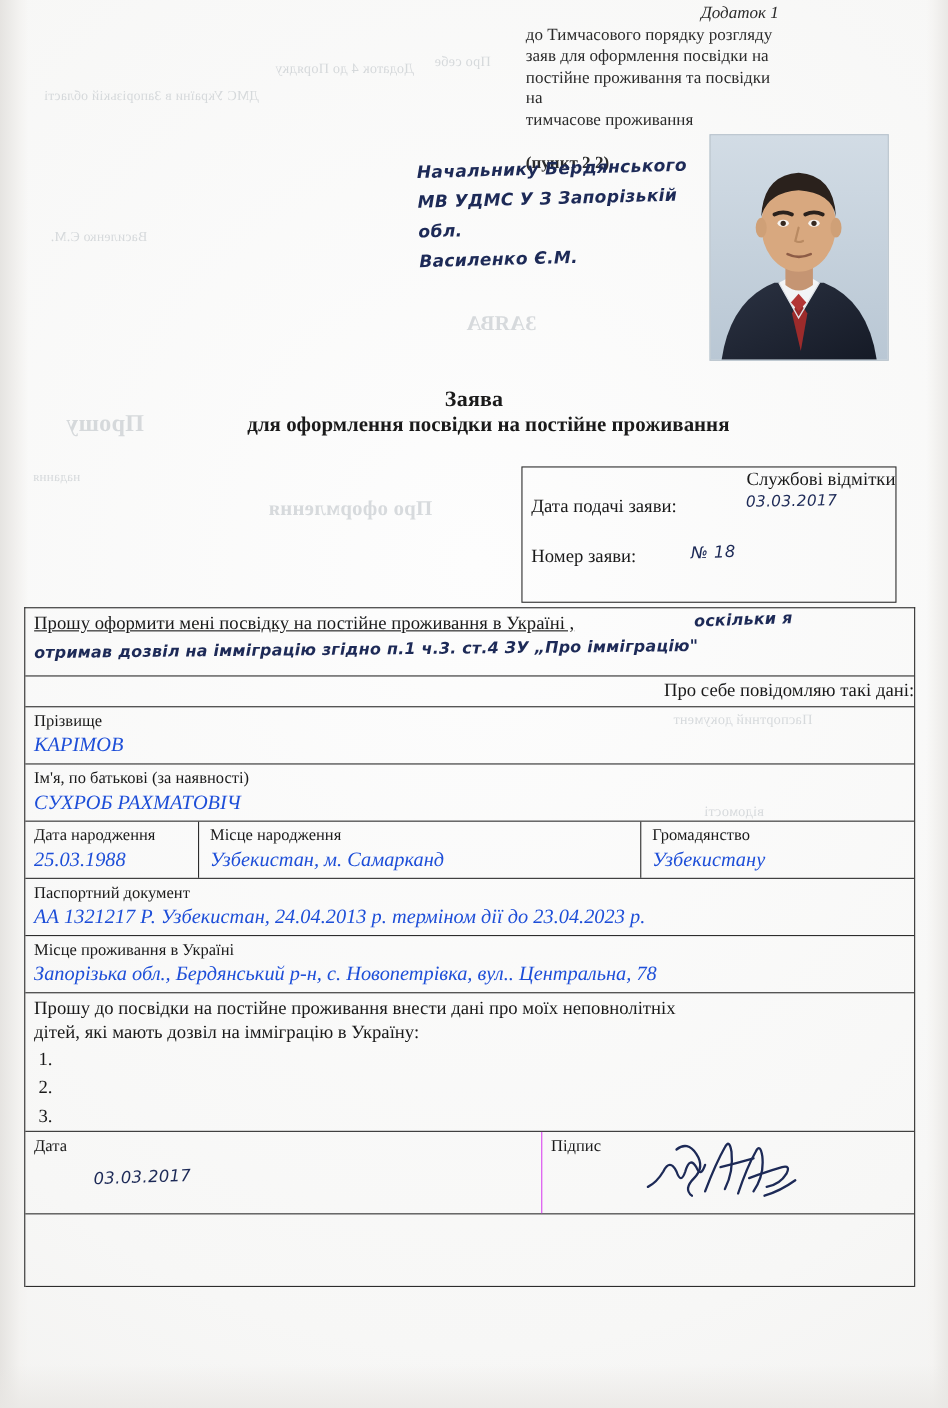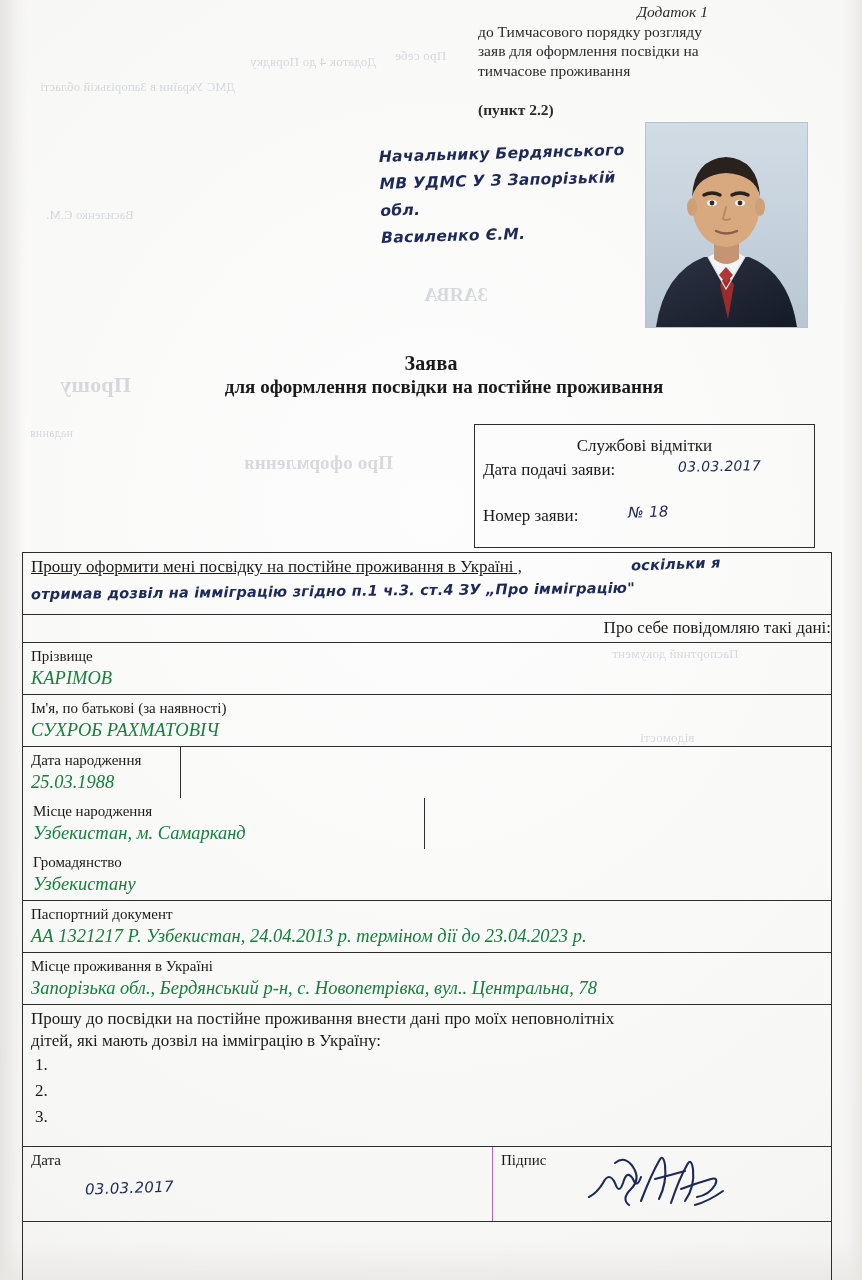--- a/index.html
+++ b/index.html
@@ -129,23 +129,23 @@
   
   .service-box {
     position: absolute;
     left: 474px;
     top: 424px;
     width: 339px;
     height: 122px;
     border: 1px solid #2d2d2d;
   }
   .service-title {
-    text-align: center;
+    text-align: right;
     font-size: 17px;
-    margin-top: 11px;
+    margin-top: 1px;
   }
   .service-row {
     font-size: 17px;
     margin: 4px 0 0 8px;
     position: relative;
     height: 28px;
   }
   .service-row .lbl { display: inline-block; }
   .hw-date-applied {
     position: absolute;
@@ -181,21 +181,21 @@
     border-bottom: 1px solid #2d2d2d;
     position: relative;
     box-sizing: border-box;
   }
   .cell-pad { padding: 3px 8px 4px 8px; }
   .lbl-t { font-size: 15px; line-height: 21px; }
   .val-t {
     font-size: 18.5px;
     font-style: italic;
     line-height: 23px;
-    color: #15803d;
+    color: #1d4ed8;
   }
 
   .row-request { min-height: 62px; }
   .req-line1 { font-size: 17px; line-height: 22px; text-decoration: underline; }
   .hw-inline {
     font-family: "DejaVu Sans", sans-serif;
     font-style: italic;
     color: #1d2a57;
     font-weight: 600;
     font-size: 14.5px;
@@ -209,27 +209,27 @@
   }
   .hw-tail1 {
     position: absolute;
     left: 608px;
     top: 3px;
     transform: rotate(-2deg);
   }
 
   .row-center { text-align: right; font-size: 17px; padding: 3px 0 4px; }
 
-  .three-col { display: flex; flex-direction: column; }
+  .three-col { display: flex; }
   .three-col > div { box-sizing: border-box; }
   .c1 { width: 158px; border-right: 1px solid #2d2d2d; padding: 3px 6px 4px 8px; }
   .c2 { width: 402px; border-right: 1px solid #2d2d2d; padding: 3px 6px 4px 10px; }
   .c3 { flex: 1; padding: 3px 6px 4px 10px; }
 
-  .row-children { font-size: 17px; line-height: 22px; padding: 3px 8px 16px 8px; }
+  .row-children { font-size: 17px; line-height: 22px; padding: 3px 8px 0 8px; }
   .num-line { font-size: 17px; padding: 2px 8px 2px 12px; }
 
   .sign-row { display: flex; min-height: 74px; }
   .sign-left { width: 470px; border-right: 1px solid #d946ef; padding: 3px 8px; position: relative; box-sizing: border-box; }
   .sign-right { flex: 1; padding: 3px 8px; position: relative; box-sizing: border-box; }
   .hw-date-bottom {
     position: absolute;
     left: 62px;
     top: 32px;
     font-size: 15px;
@@ -262,20 +262,21 @@
   <div class="bleed" style="left:612px; top:646px; font-size:13px;">Паспортний документ</div>
   <div class="bleed" style="left:640px; top:730px; font-size:13px;">відомості</div>
 </div>
 
 <div class="content">
 
   <div class="header">
     <div class="ann-1">Додаток 1</div>
     <div>до Тимчасового порядку розгляду</div>
     <div>заяв для оформлення посвідки на</div>
+    <div>постійне проживання та посвідки на</div>
     <div>тимчасове проживання</div>
     <div class="clause">(пункт 2.2)</div>
   </div>
 
   <div class="photo">
     <svg width="161" height="204" viewBox="0 0 161 204" xmlns="http://www.w3.org/2000/svg" aria-hidden="true">
       <defs>
         <linearGradient id="bg" x1="0" y1="0" x2="0" y2="1">
           <stop offset="0%" stop-color="#d2dce5"></stop>
           <stop offset="100%" stop-color="#b9c7d4"></stop>

